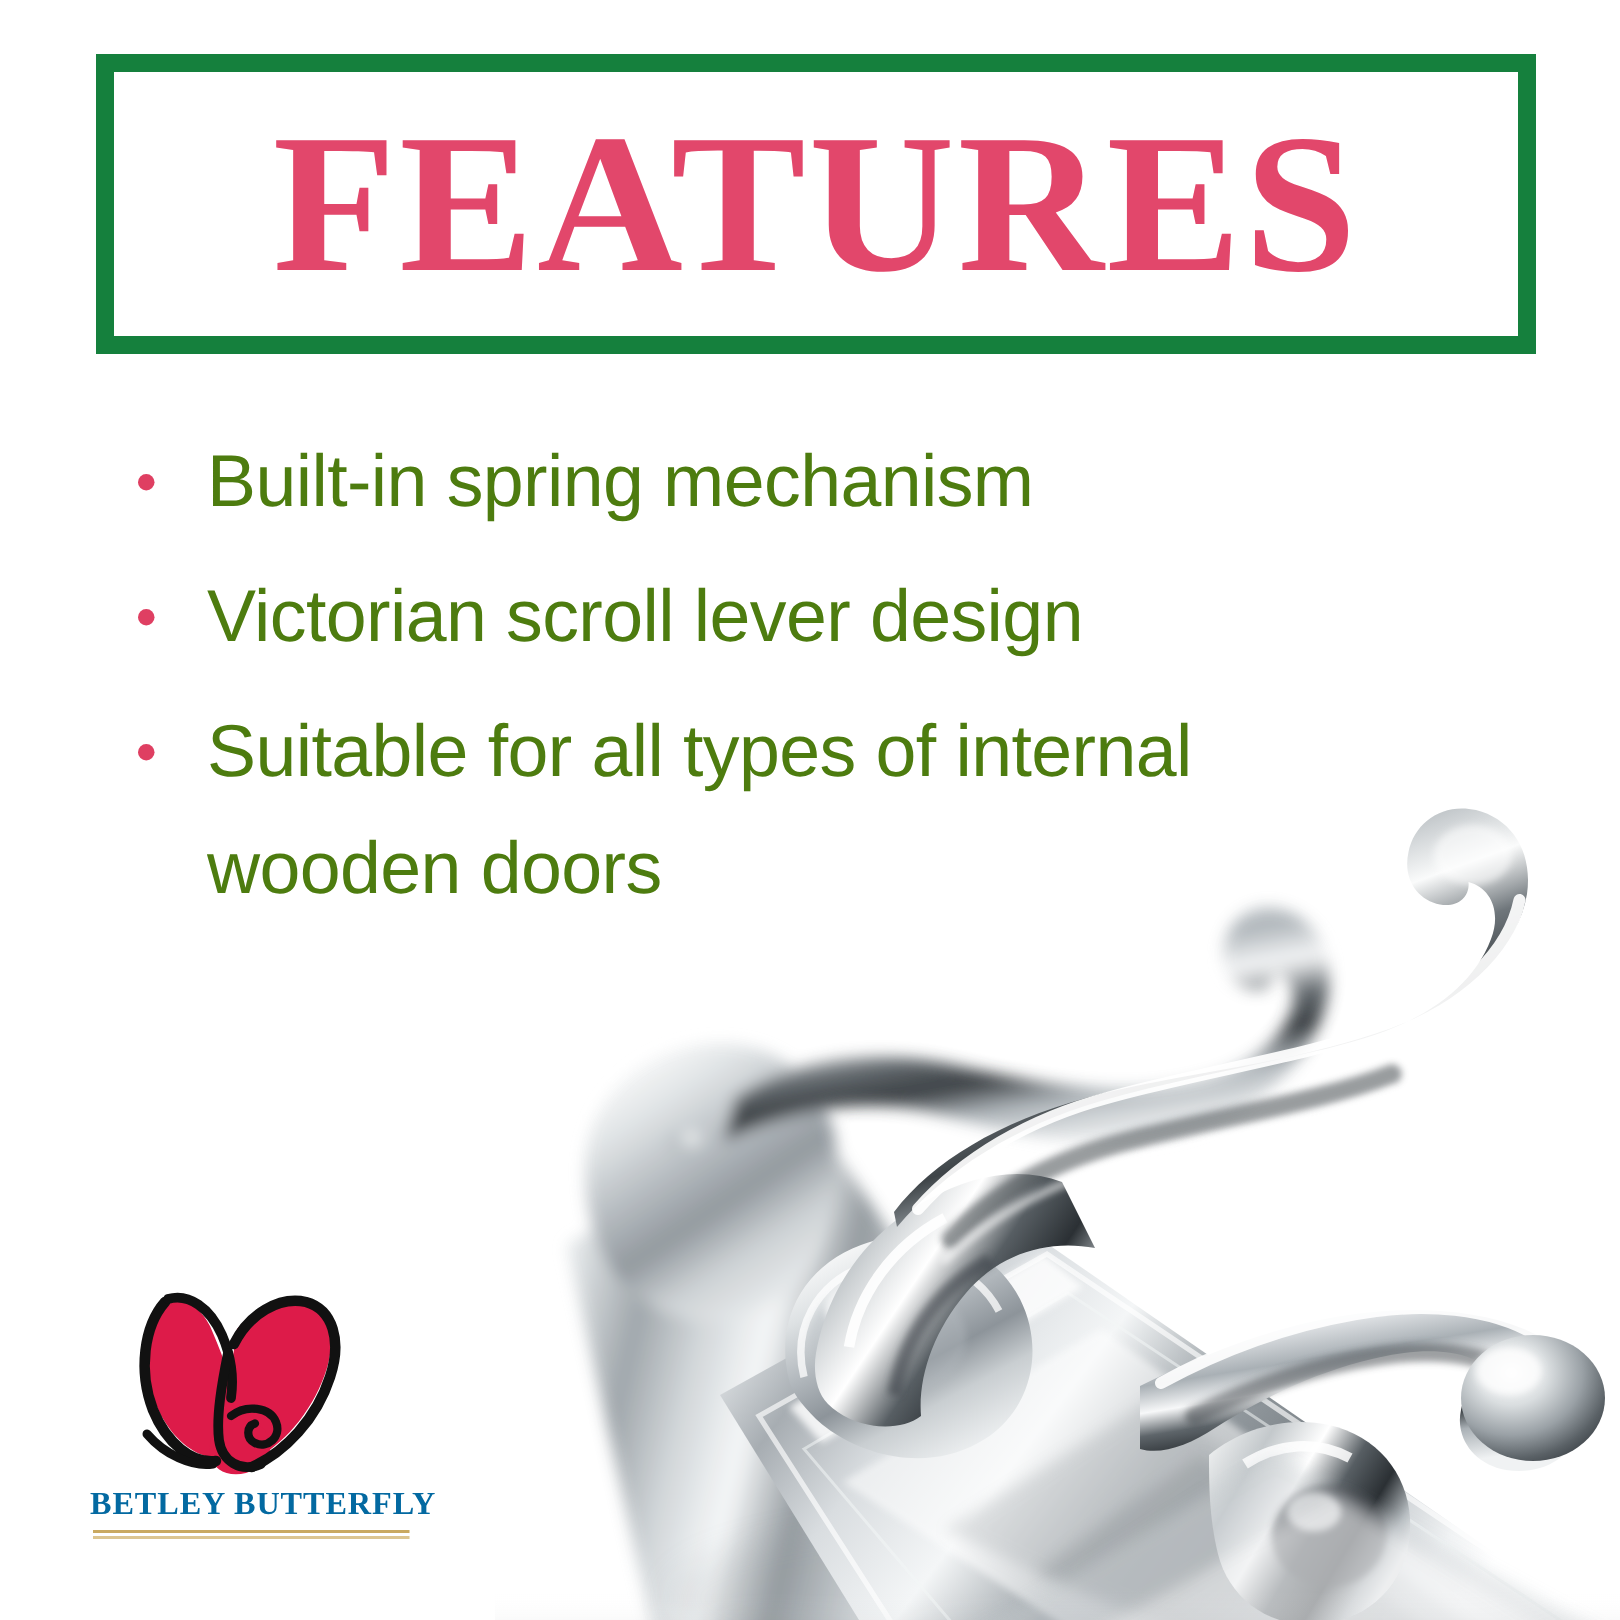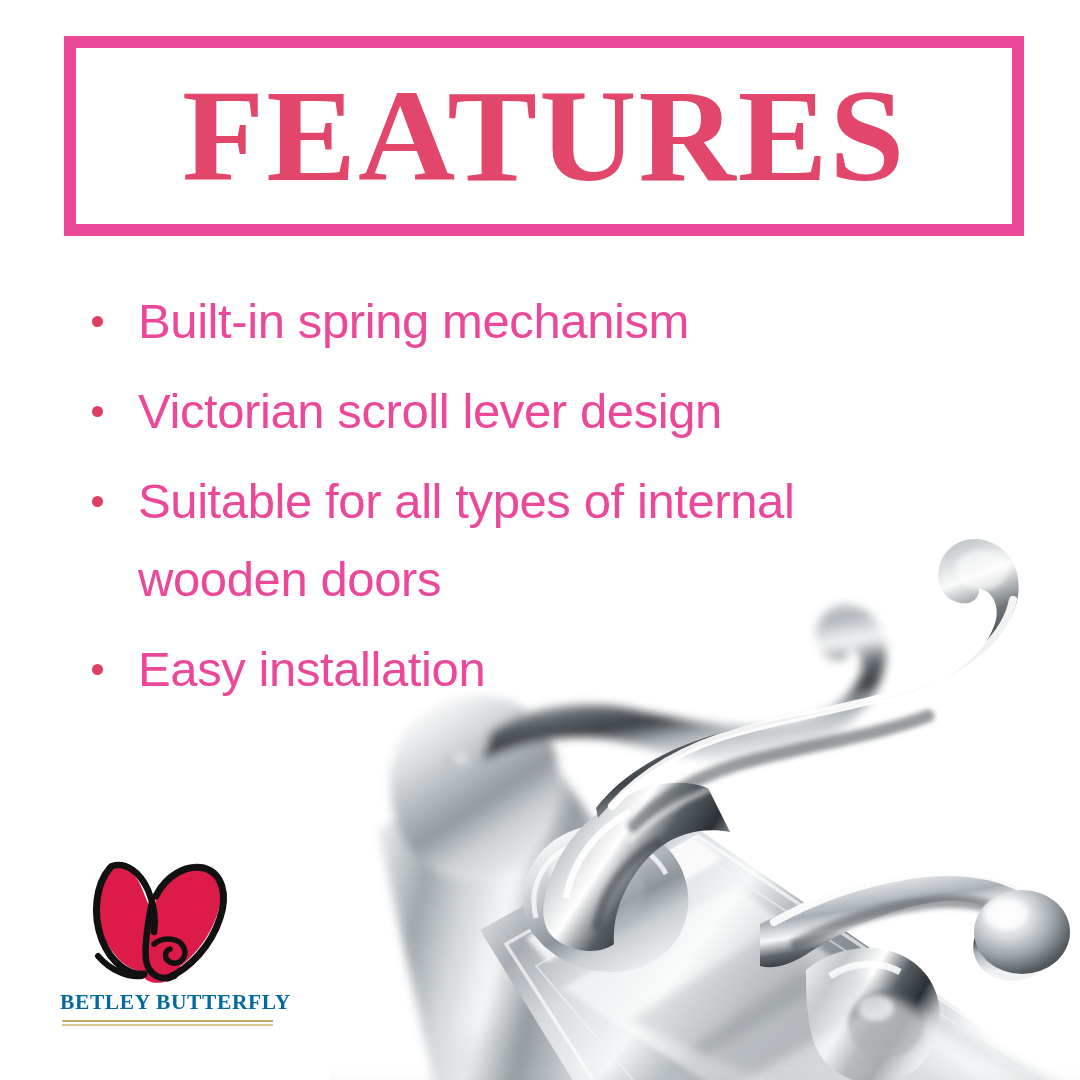--- a/index.html
+++ b/index.html
@@ -32,21 +32,21 @@
   .product-photo svg { display: block; }
 
   
   .title-box {
     position: absolute;
     left: 64px;
     top: 36px;
     width: 960px;
     height: 200px;
     box-sizing: border-box;
-    border: 12px solid #ec4899;
+    border: 12px solid #15803d;
     background: #ffffff;
     display: flex;
     align-items: center;
     justify-content: center;
   }
   .title-text {
     font-family: "Liberation Serif", "DejaVu Serif", serif;
     font-weight: 700;
     font-size: 132px;
     line-height: 1;
@@ -66,21 +66,21 @@
     padding: 0;
     list-style: none;
   }
   .feature-item {
     position: relative;
     padding-left: 60px;
     margin: 0 0 12px 0;
     color: #E0days;
   }
   .feature-item {
-    color: #ec4899;
+    color: #4d7c0f;
     font-family: "Liberation Sans", sans-serif;
     font-size: 49px;
     font-weight: 400;
     line-height: 78px;
     letter-spacing: -0.4px;
   }
   .feature-item .dot {
     position: absolute;
     left: 14px;
     top: 34px;
@@ -364,24 +364,20 @@
       <span>Built-in spring mechanism</span>
     </li>
     <li class="feature-item">
       <span class="dot"></span>
       <span>Victorian scroll lever design</span>
     </li>
     <li class="feature-item">
       <span class="dot"></span>
       <span>Suitable for all types of internal wooden doors</span>
     </li>
-    <li class="feature-item">
-      <span class="dot"></span>
-      <span>Easy installation</span>
-    </li>
   </ul>
 
   <div class="brand-logo">
     <div class="butterfly-mark">
       <svg width="155" height="140" viewBox="0 0 155 140" xmlns="http://www.w3.org/2000/svg">
 
         <path d="M 20 26 C 12 48 14 78 28 100 C 40 119 58 128 72 122
                  C 80 118 82 106 78 92 C 72 70 64 50 58 36 C 50 20 34 12 20 26 Z" fill="#DD1B49"></path>
 
         <path d="M 76 38 C 88 24 108 16 124 22 C 138 27 142 44 136 64

